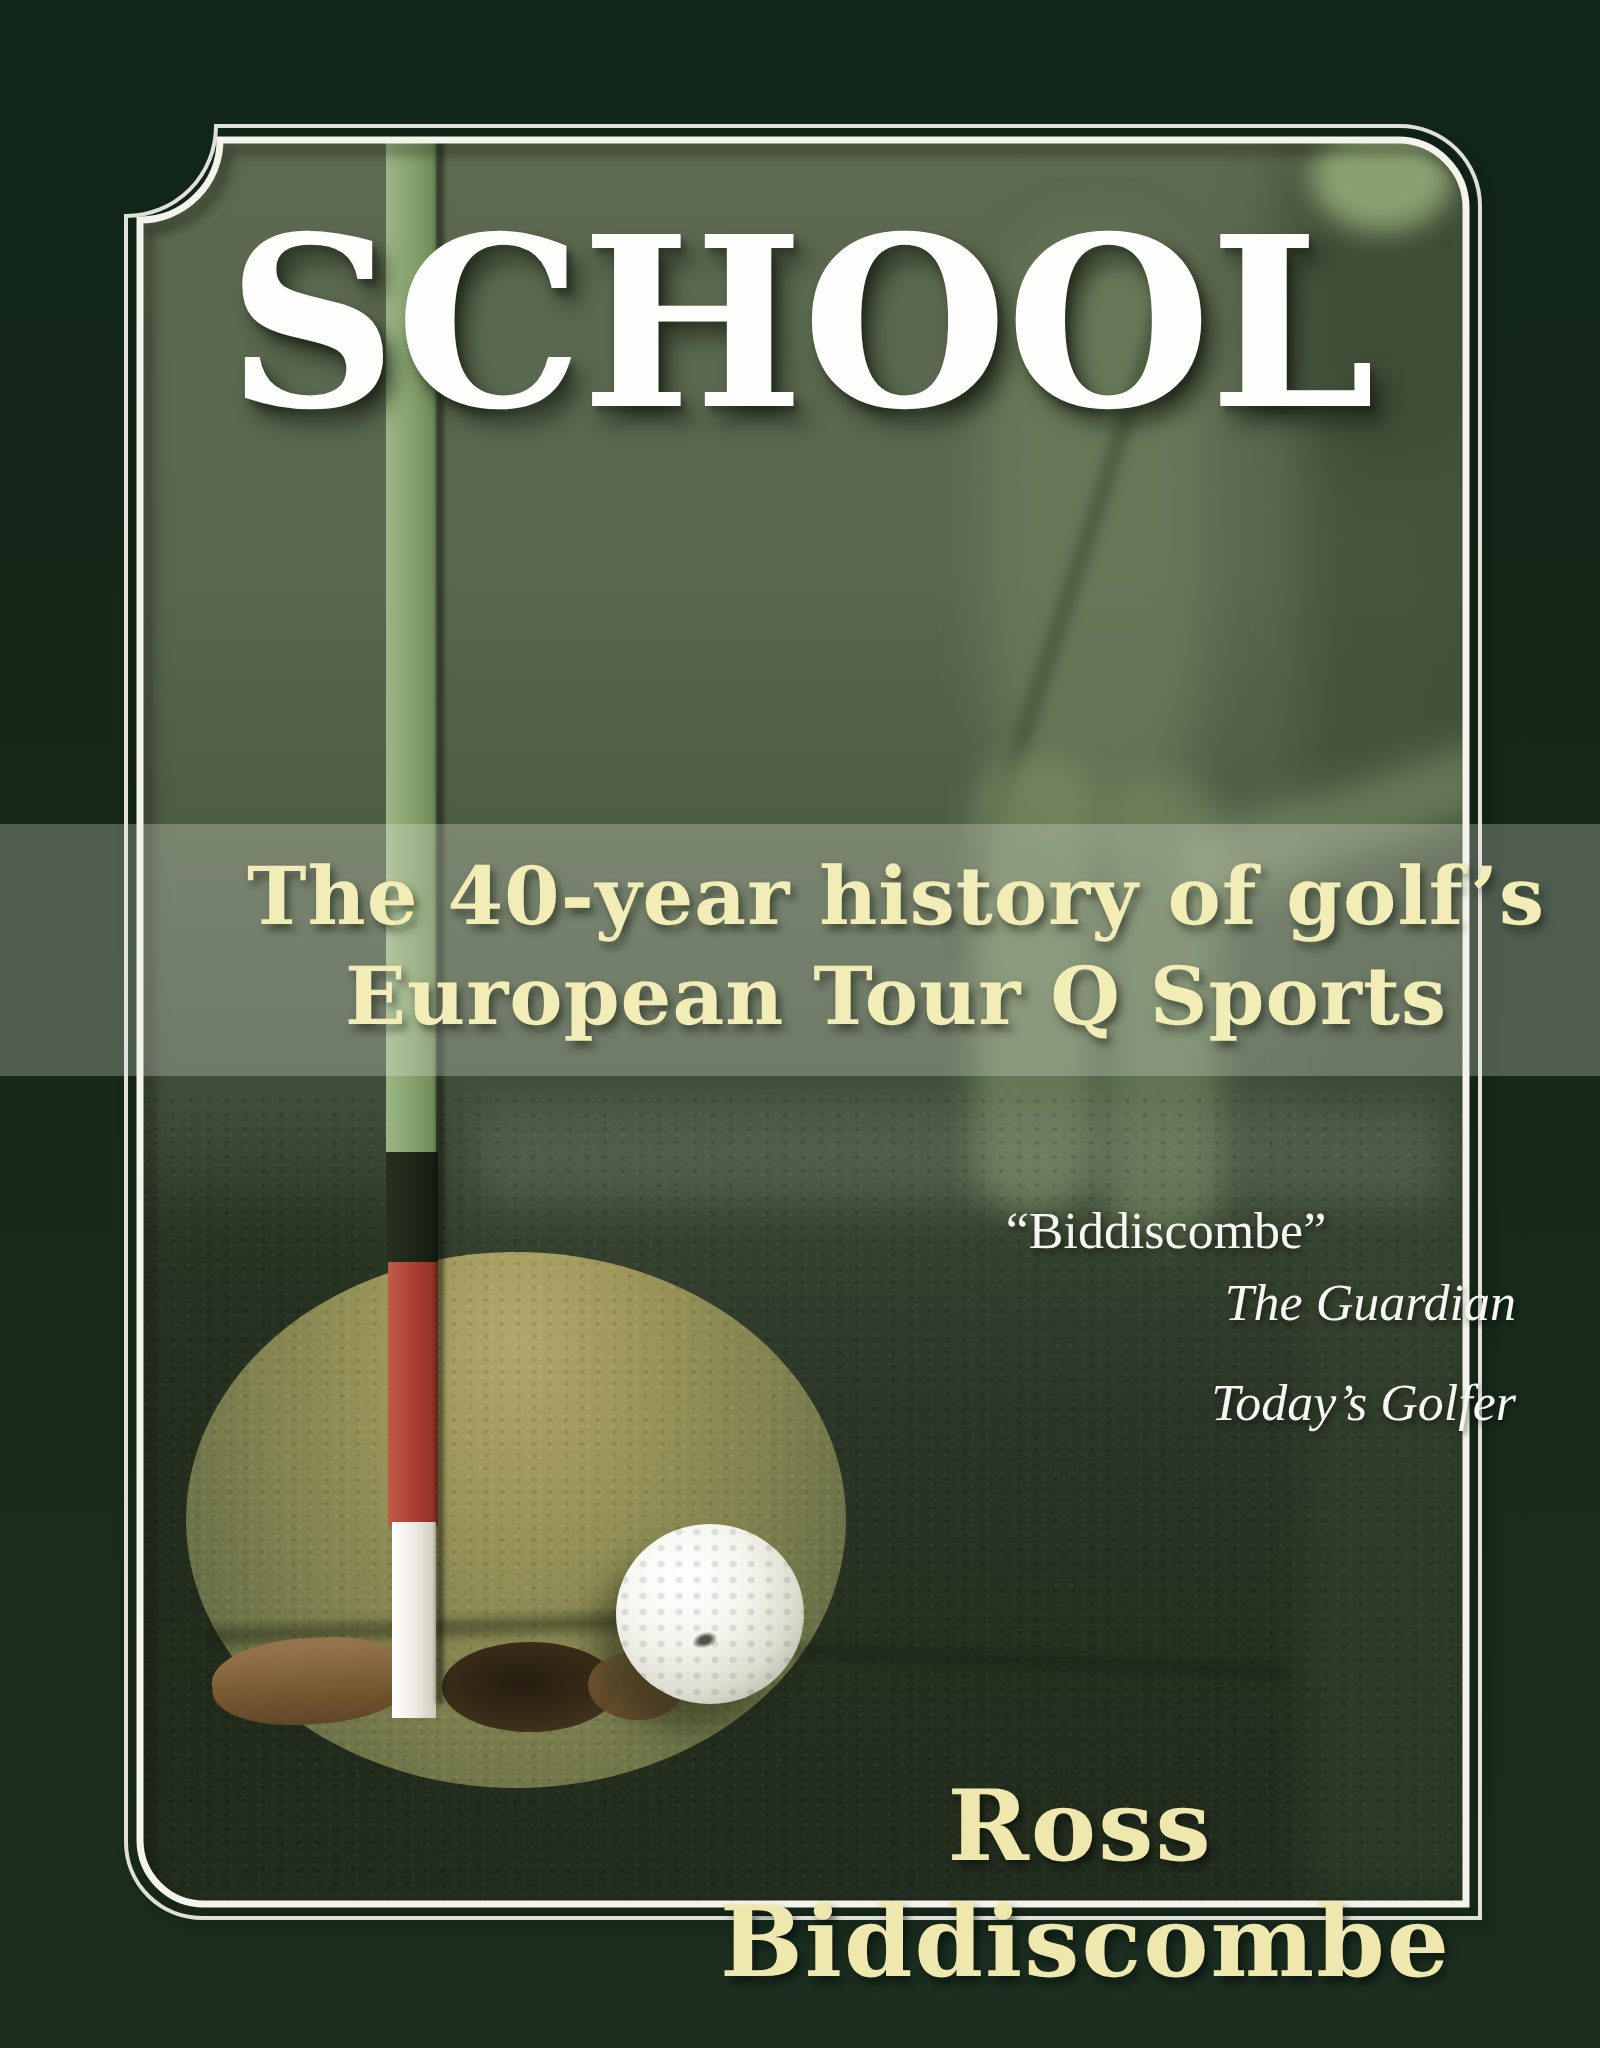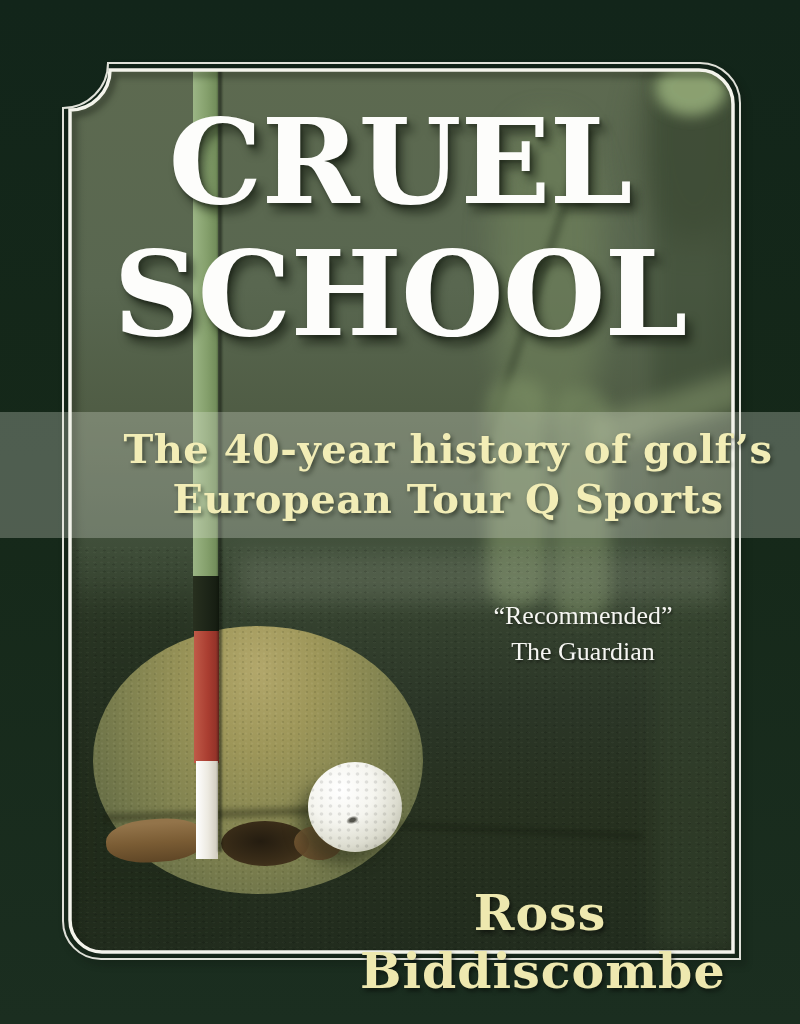--- a/index.html
+++ b/index.html
@@ -76,21 +76,21 @@
   .title{position:absolute;left:0;top:96px;width:800px;text-align:center;
     font-weight:bold;font-size:118px;line-height:132px;color:#fdfdfb;letter-spacing:-1px;
     text-shadow:6px 8px 10px rgba(15,22,12,.6),2px 3px 3px rgba(15,22,12,.4);}
 
   
   .quotes{position:absolute;left:408px;top:598px;width:350px;text-align:center;
     font-family:"Liberation Serif", serif;font-size:26px;color:#f6f6f2;
     text-shadow:1px 2px 3px rgba(0,0,0,.5);}
   .quote-group{margin-bottom:14px;}
   .quote-text{line-height:36px;}
-  .quote-source{line-height:36px;}
+  .quote-source{line-height:36px;font-style:italic;text-align:right;}
 
   
   .author{position:absolute;left:360px;top:884px;width:360px;text-align:center;
     font-weight:bold;font-size:49px;color:#eee8af;letter-spacing:1px;
     text-shadow:2px 3px 4px rgba(0,0,0,.5);}
 </style>
 </head>
 <body>
 
 <div class="cover">
@@ -129,33 +129,33 @@
   </div>
 
   <svg class="frame-svg" viewBox="0 0 800 1024">
     <path d="M 108 63 H 700 A 40 40 0 0 1 740 103 V 959 H 101 A 38 38 0 0 1 63 921 V 108 A 45 45 0 0 0 108 63 Z" fill="none" stroke="#dfe0d8" stroke-width="2"></path>
     <path d="M 110 70 H 699 A 34 34 0 0 1 733 104 V 952 H 102 A 32 32 0 0 1 70 920 V 110 A 40 40 0 0 0 110 70 Z" fill="none" stroke="#f4f4ec" stroke-width="3.5"></path>
   </svg>
 
   <div class="band"></div>
 
   <div class="title">
-    <div>CRUEL</div>
     <div>SCHOOL</div>
   </div>
 
   <div class="subtitle">
     <div>The 40-year history of golf’s</div>
     <div>European Tour Q Sports</div>
   </div>
 
   <div class="quotes">
     <div class="quote-group">
-      <div class="quote-text">“Recommended”</div>
+      <div class="quote-text">“Biddiscombe”</div>
       <div class="quote-source">The Guardian</div>
     </div>
     <div class="quote-group">
+      <div class="quote-source">Today’s Golfer</div>
     </div>
   </div>
 
   <div class="author">Ross Biddiscombe</div>
 
 </div>
 
 </body></html>

